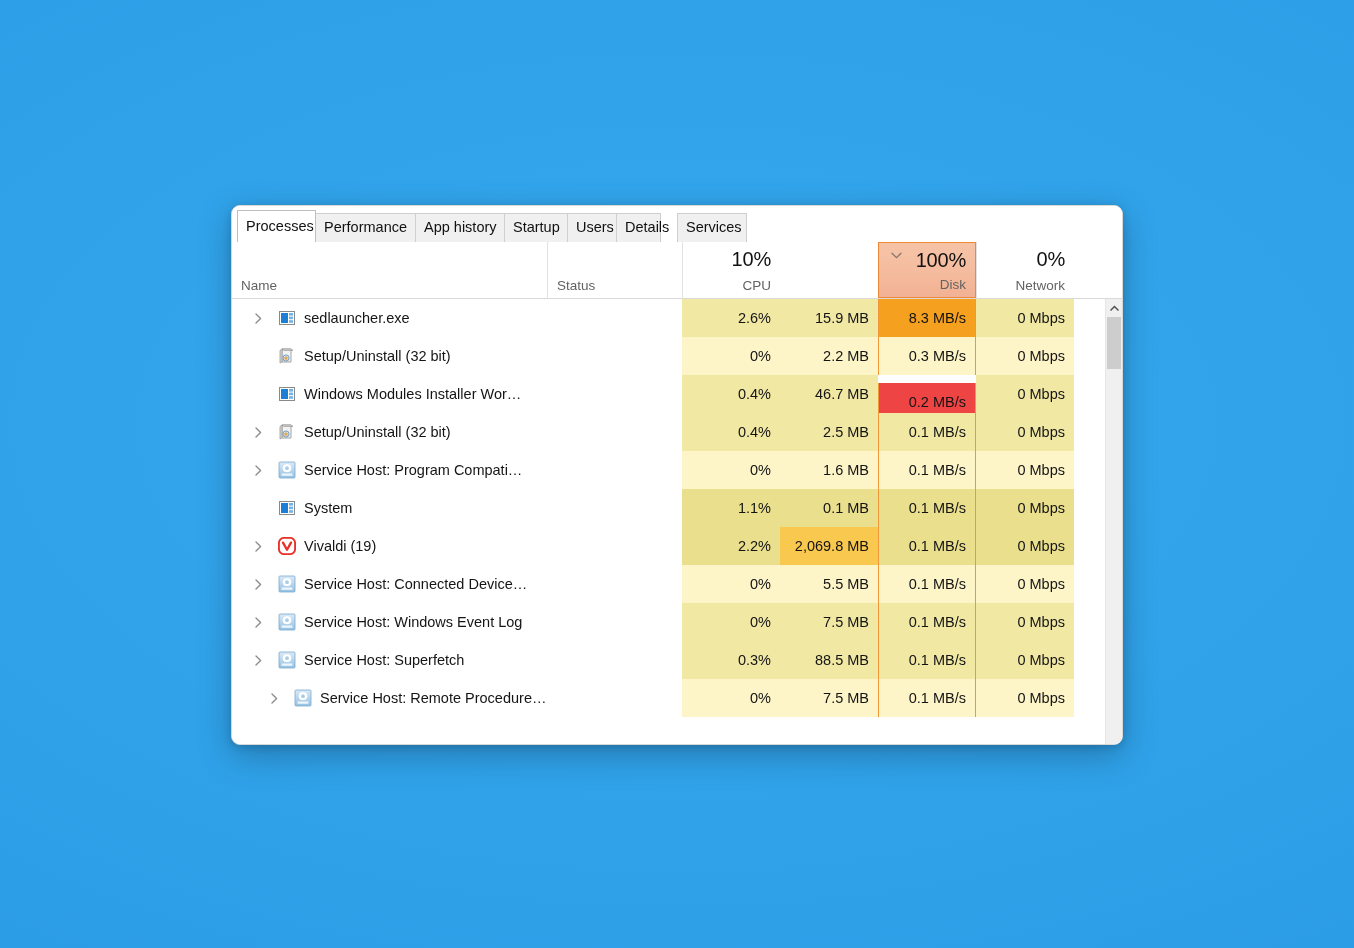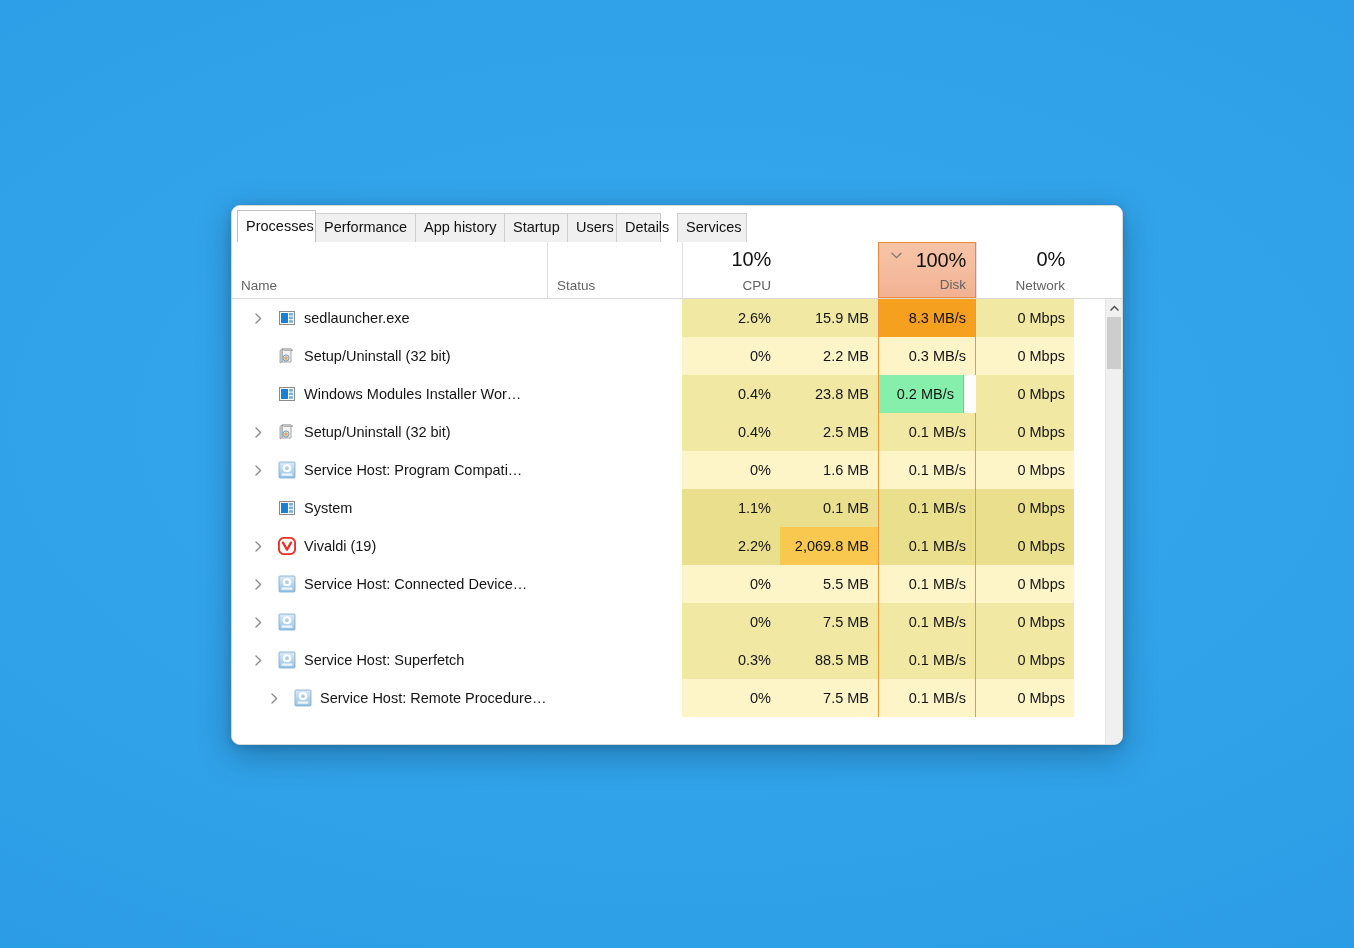--- a/index.html
+++ b/index.html
@@ -320,22 +320,22 @@
                 <rect x="3" y="4" width="7" height="10" fill="#1c7fd4"></rect>
                 <rect x="11" y="4" width="4" height="2.6" fill="#6fb3e8"></rect>
                 <rect x="11" y="7.6" width="4" height="2.6" fill="#6fb3e8"></rect>
                 <rect x="11" y="11.2" width="4" height="2.6" fill="#6fb3e8"></rect>
               </svg>
             </span>
             <span class="pname">Windows Modules Installer Wor…</span>
           </div>
           <div class="cell statuscell num" style="left: 315px; width: 135px;"></div>
           <div class="cell num" style="left: 450px; width: 98px; background: rgb(241, 232, 164);">0.4%</div>
-          <div class="cell num" style="left: 548px; width: 98px; background: rgb(241, 232, 164);">23.8 MB</div>
-          <div class="cell num" style="left: 646px; width: 86px; background: #86efac; border-left: 1px solid rgb(240, 151, 58); border-right: 1px solid rgb(240, 151, 58);">0.2 MB/s</div>
+          <div class="cell num" style="left: 548px; width: 98px; background: rgb(241, 232, 164);">46.7 MB</div>
+          <div class="cell num" style="left: 646px; width: 98px; background: #ef4444; border-left: 1px solid rgb(240, 151, 58); border-right: 1px solid rgb(240, 151, 58); margin-top: 8px;">0.2 MB/s</div>
           <div class="cell num" style="left: 744px; width: 98px; background: rgb(241, 232, 164);">0 Mbps</div>
         </div>
         <div class="row">
           <div class="cell namecell" style="left: 0px; width: 315px;">
             <span class="expander">
               <svg width="13" height="13" viewBox="0 0 13 13">
                 <path d="M4 2 L8.6 6.5 L4 11" stroke="#8b8b8b" stroke-width="1.35" fill="none" stroke-linecap="round" stroke-linejoin="round"></path>
               </svg>
             </span>
             <span class="picon">
@@ -467,20 +467,21 @@
                     <stop offset="0" stop-color="#dbeaf7"></stop>
                     <stop offset="1" stop-color="#95c2e4"></stop>
                   </linearGradient>
                 </defs>
                 <rect x="1" y="1" width="16" height="16" rx="1" fill="url(#gbg)" stroke="#7ba9cd" stroke-width="0.8"></rect>
                 <path d="M9 3.1 L10.15 3.55 L11.35 3.2 L11.9 4.35 L13.0 4.95 L12.85 6.2 L13.6 7.2 L12.9 8.2 L13.0 9.45 L11.9 10.0 L11.35 11.15 L10.15 10.85 L9 11.3 L7.85 10.85 L6.65 11.15 L6.1 10.0 L5.0 9.45 L5.15 8.2 L4.4 7.2 L5.1 6.2 L5.0 4.95 L6.1 4.35 L6.65 3.2 L7.85 3.55 Z" fill="#ffffff"></path>
                 <circle cx="9" cy="7.2" r="1.85" fill="#a7cde8"></circle>
                 <rect x="3.6" y="12.4" width="10.8" height="2.4" rx="0.5" fill="#ffffff" opacity="0.82"></rect>
               </svg>
             </span>
+            <span class="pname">Service Host: Windows Event Log</span>
           </div>
           <div class="cell statuscell num" style="left: 315px; width: 135px;"></div>
           <div class="cell num" style="left: 450px; width: 98px; background: rgb(241, 232, 164);">0%</div>
           <div class="cell num" style="left: 548px; width: 98px; background: rgb(241, 232, 164);">7.5 MB</div>
           <div class="cell num" style="left: 646px; width: 98px; background: rgb(241, 232, 164); border-left: 1px solid rgb(240, 151, 58); border-right: 1px solid rgb(240, 151, 58);">0.1 MB/s</div>
           <div class="cell num" style="left: 744px; width: 98px; background: rgb(241, 232, 164);">0 Mbps</div>
         </div>
         <div class="row">
           <div class="cell namecell" style="left: 0px; width: 315px;">
             <span class="expander">

